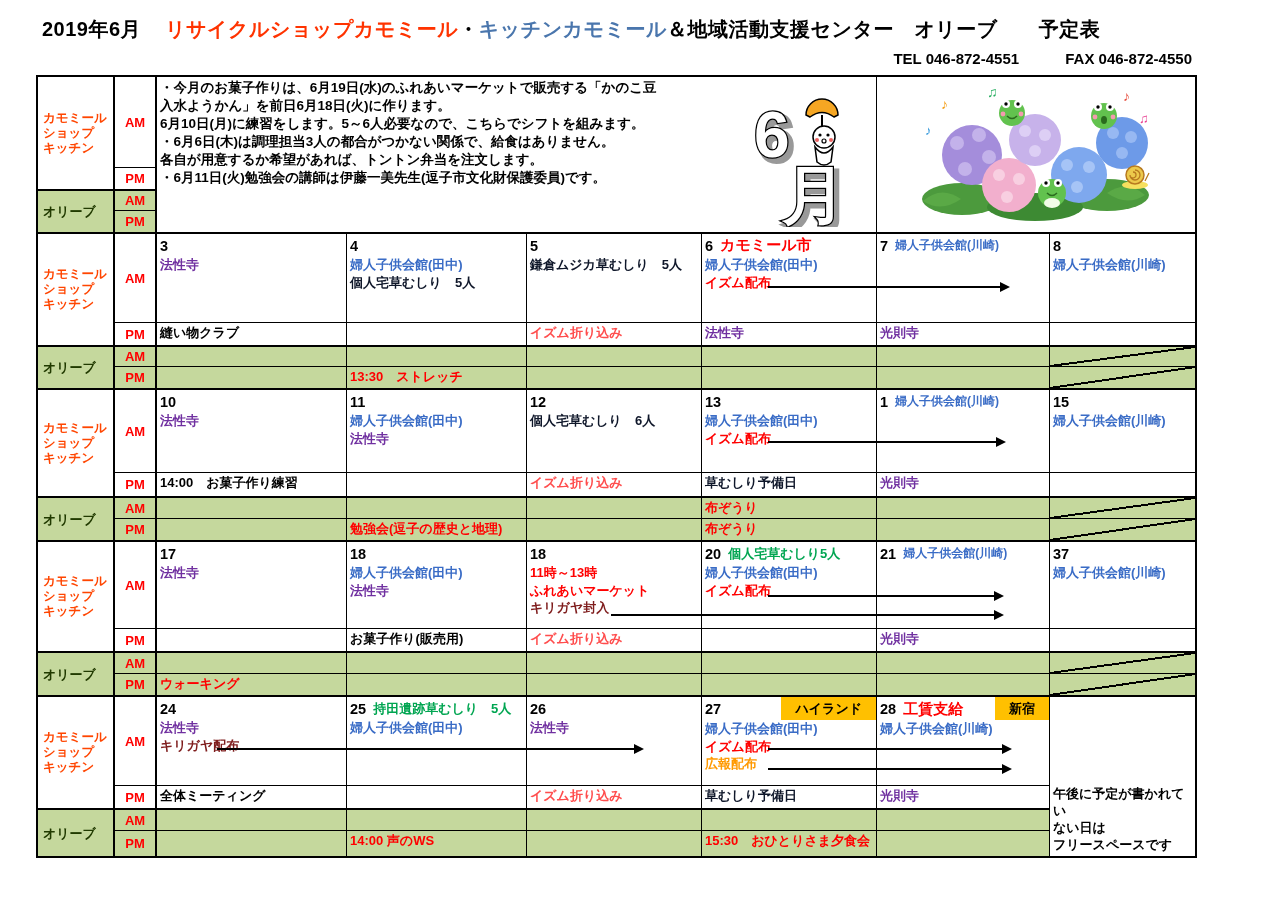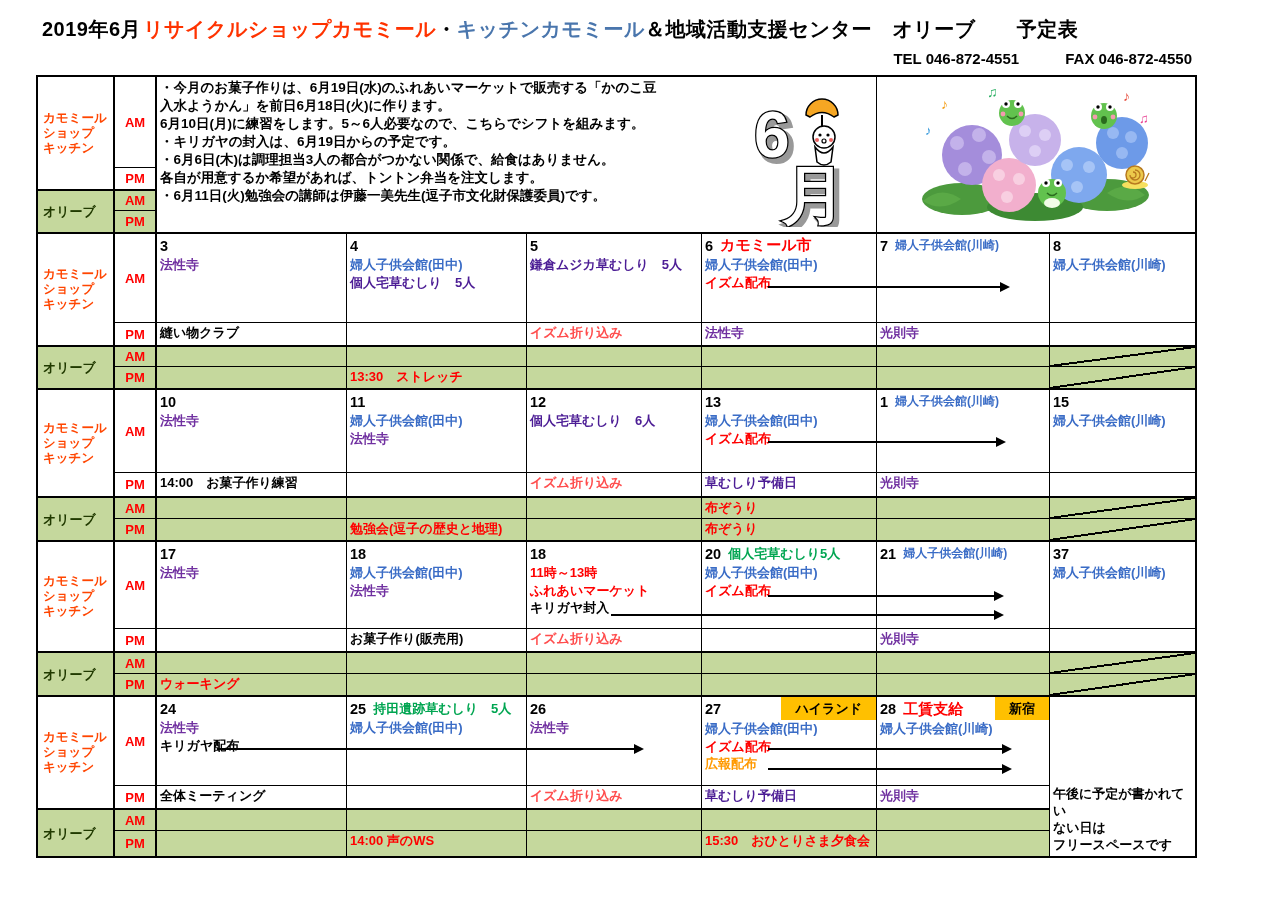--- a/index.html
+++ b/index.html
@@ -1,19 +1,19 @@
 <!DOCTYPE html>
 <html><head>
 <meta charset="utf-8">
 <style>
   html,body{margin:0;padding:0;background:#fff;}
   body{width:1280px;height:905px;position:relative;overflow:hidden;
        font-family:"Liberation Sans","DejaVu Sans",sans-serif;font-weight:bold;color:#000;}
   .titlebar{position:absolute;left:42px;top:16px;font-size:20px;letter-spacing:.5px;white-space:nowrap;}
-  .titlebar .s1{color:#ff3300;margin-left:2px;}
+  .titlebar .s1{color:#ff3300;margin-left:24px;}
   .titlebar .s2{color:#4a76ad;}
   .contact{position:absolute;top:50px;right:88px;font-size:15px;white-space:nowrap;}
   .contact span{margin-left:42px;}
   .contact span:first-child{margin-left:16px;}
 
   .cal{position:absolute;left:36px;top:75px;width:1157px;border:2px solid #000;background:#fff;}
   .hgrid,.block{display:grid;grid-template-columns:77px 42px 190px 180px 175px 175px 173px 145px;}
   .hgrid{height:26px;border-bottom:2px solid #000;}
   .hcell{border-right:1px solid #000;display:flex;align-items:center;justify-content:center;font-size:13px;}
   .hcell:last-child{border-right:none;}
@@ -38,22 +38,22 @@
   .dn-red{color:#ff0000;font-size:15px;}
   .dn-blue{color:#3a6cc6;font-size:12px;}
   .dn-green{color:#00a551;font-size:13px;}
   .badge{margin-left:auto;margin-right:-3px;margin-top:-1px;background:#ffc000;color:#000;
          font-size:13px;height:23px;display:flex;align-items:center;padding:0 14px;}
   .entry{font-size:13px;line-height:17.5px;white-space:pre-line;}
   .t-red{color:#ff0000;}
   .t-pink{color:#ff4d4d;}
   .t-blue{color:#3a6cc6;}
   .t-purple{color:#7030a0;}
-  .t-green{color:#4c1d95;}
-  .t-navy{color:#000000;}
+  .t-green{color:#0f172a;}
+  .t-navy{color:#7f1d1d;}
   .t-orange{color:#ff9900;}
 
   .notes{font-size:13.5px;line-height:18px;padding-top:2px;}
   .diag{background-image:linear-gradient(to bottom right,rgba(0,0,0,0) calc(50% - 1px),#000 calc(50% - 1px),#000 calc(50% + 1px),rgba(0,0,0,0) calc(50% + 1px));}
   .freecell{display:flex;flex-direction:column;justify-content:flex-end;}
   .freenote{font-size:13px;line-height:17px;white-space:pre-line;padding-bottom:2px;}
 
   .arrow{position:absolute;height:0;border-top:2px solid #000;z-index:5;}
   .arrow::after{content:"";position:absolute;right:-2px;top:-6px;width:0;height:0;
                 border-left:10px solid #000;border-top:5px solid transparent;border-bottom:5px solid transparent;}
@@ -82,21 +82,20 @@
     <div class="c br2 ampm" style="grid-area:1/2">AM</div>
     <div class="c br2 ampm bt" style="grid-area:2/2">PM</div>
     <div class="c br2 lbl olivelbl olv bt2" style="grid-area:3/1/5/2">オリーブ</div>
     <div class="c br2 ampm olv bt2" style="grid-area:3/2">AM</div>
     <div class="c br2 ampm olv bt" style="grid-area:4/2">PM</div>
 
     <div class="c notes" style="grid-area:1/3/5/7">
       <div>・今月のお菓子作りは、6月19日(水)のふれあいマーケットで販売する「かのこ豆</div>
       <div>入水ようかん」を前日6月18日(火)に作ります。</div>
       <div>6月10日(月)に練習をします。5～6人必要なので、こちらでシフトを組みます。</div>
-      <div>・キリガヤの封入は、6月19日からの予定です。</div>
       <div>・6月6日(木)は調理担当3人の都合がつかない関係で、給食はありません。</div>
       <div>各自が用意するか希望があれば、トントン弁当を注文します。</div>
       <div>・6月11日(火)勉強会の講師は伊藤一美先生(逗子市文化財保護委員)です。</div>
       <svg class="june-svg" width="126" height="132" viewBox="0 0 126 132">
         <text x="16" y="66" font-size="64" fill="#999" stroke="#999" stroke-width="5">6</text>
         <text x="44" y="126" font-size="64" fill="#999" stroke="#999" stroke-width="5">月</text>
         <text x="12" y="62" font-size="64" fill="#fff" stroke="#000" stroke-width="2.5" paint-order="stroke">6</text>
         <text x="40" y="122" font-size="64" fill="#fff" stroke="#000" stroke-width="2.5" paint-order="stroke">月</text>
         <g>
           <path d="M64 20 a16 16 0 0 1 32 0 l-4 2 q-12 -9 -24 0 z" fill="#f5a623" stroke="#000" stroke-width="1.5"></path>

